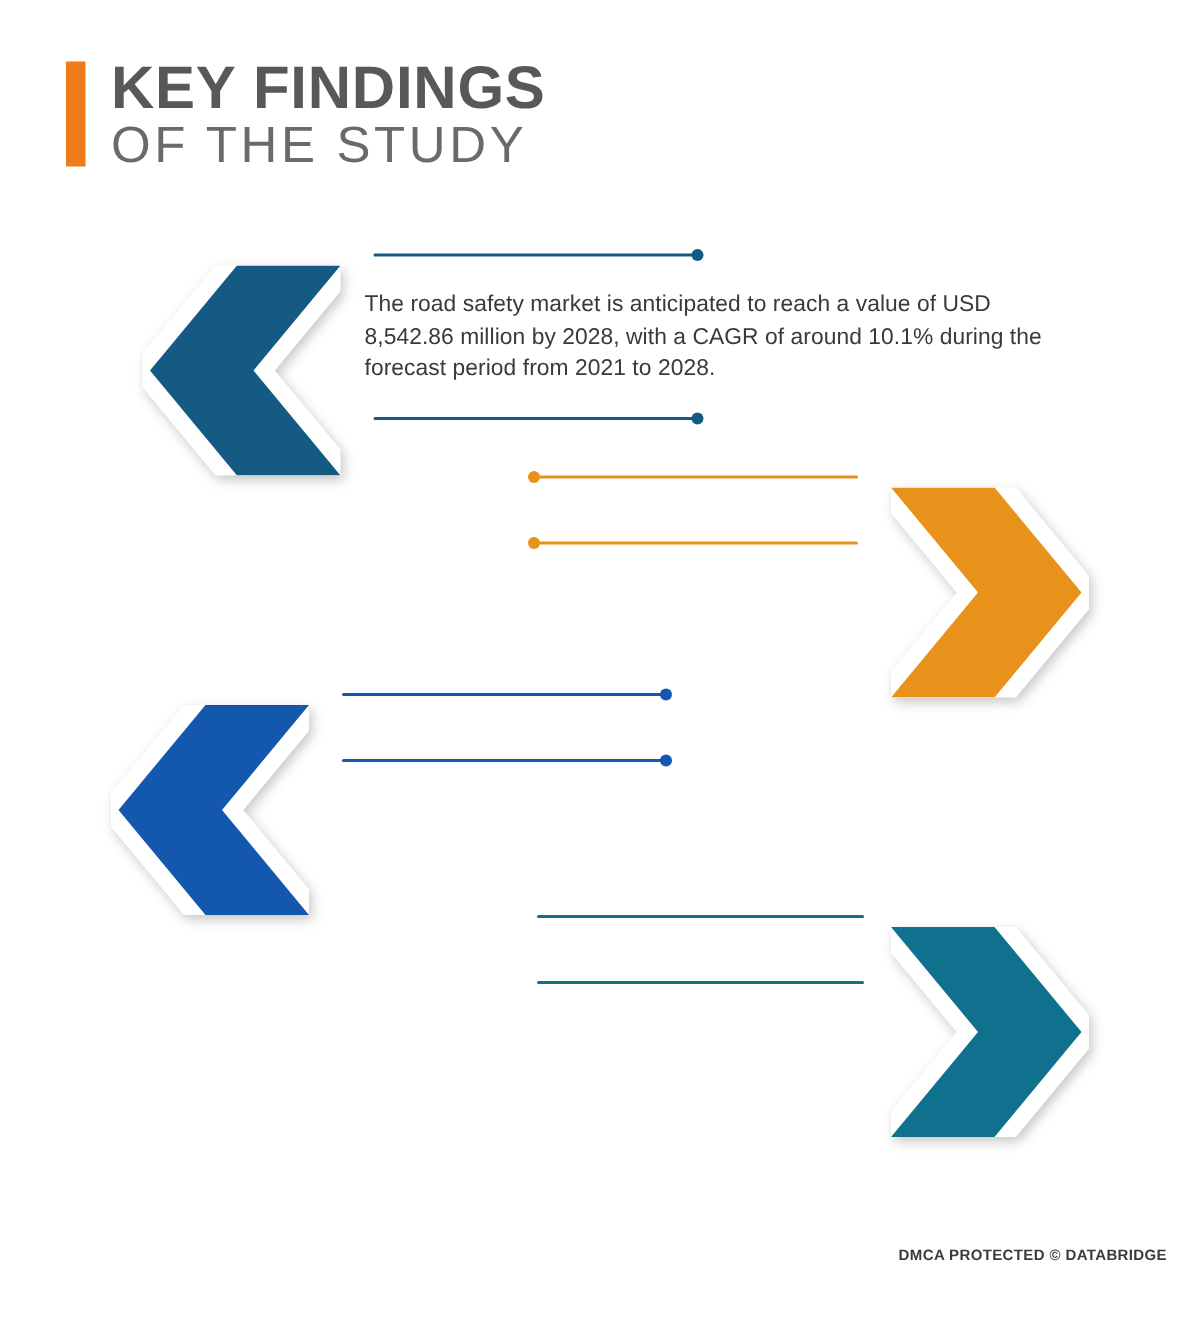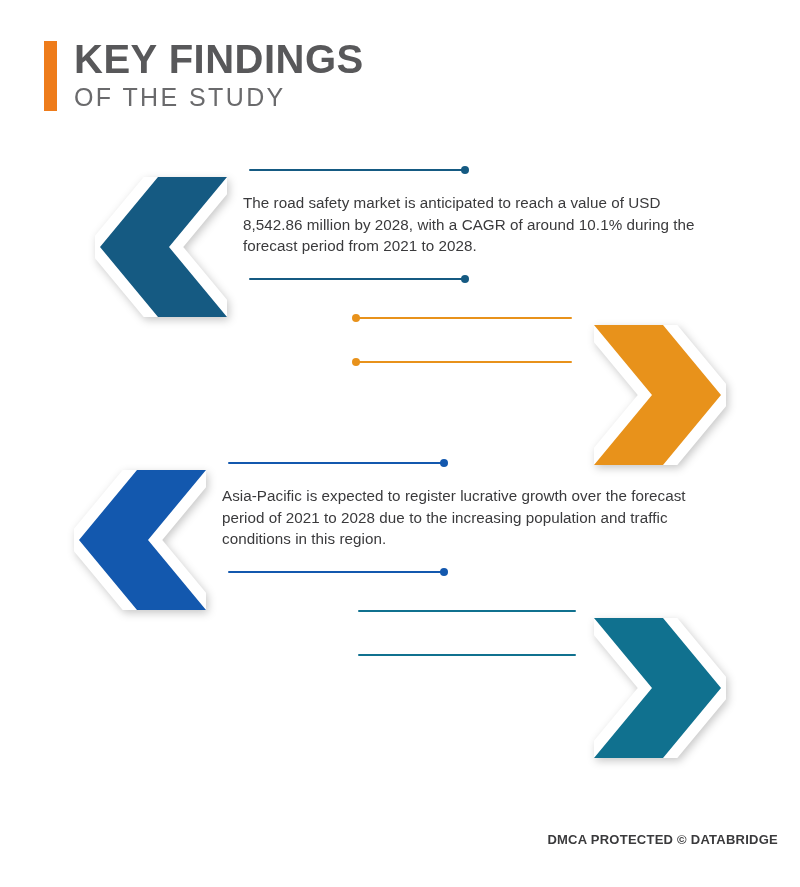--- a/index.html
+++ b/index.html
@@ -37,21 +37,21 @@
   }
   .title-line1 {
     font-size: 40px;
     font-weight: bold;
     color: #58585A;
     letter-spacing: 0.5px;
     line-height: 36px;
     white-space: nowrap;
   }
   .title-line2 {
-    font-size: 25px;
+    font-size: 34px;
     font-weight: 300;
     color: #6A6A6C;
     letter-spacing: 2.4px;
     line-height: 36px;
     margin-top: 2px;
     white-space: nowrap;
   }
 
   
   .block {
@@ -119,21 +119,21 @@
     margin: 0;
   }
   .gap-top    { height: 17px; }
   .gap-bottom { height: 17px; }
 
   
   .footer {
     position: absolute;
     right: 22px;
     top: 832px;
-    font-size: 13px;
+    font-size: 10px;
     font-weight: bold;
     color: #3A3A3C;
     letter-spacing: 0.25px;
     white-space: nowrap;
   }
 </style>
 </head>
 <body>
 
 <div class="title-wrap">
@@ -193,21 +193,20 @@
       <path d="M 63 0 L 132 0 L 74 70 L 132 140 L 63 140 L 5 70 Z" fill="#FFFFFF" stroke="#FFFFFF" stroke-width="22" stroke-linejoin="round"></path>
       <path d="M 63 0 L 132 0 L 74 70 L 132 140 L 63 140 L 5 70 Z" fill="#1358AE"></path>
     </svg>
   </div>
   <div class="content content-right">
     <div class="rule rule-lr">
       <span class="bar" style="background:#1358AE"></span>
       <span class="dot" style="background:#1358AE"></span>
     </div>
     <div class="gap-top"></div>
-    <p class="para">Asia-Pacific is expected to register lucrative growth over the forecast period of 2021 to 2028 due to the increasing population and traffic conditions in this region.</p>
     <div class="gap-bottom"></div>
     <div class="rule rule-lr">
       <span class="bar" style="background:#1358AE"></span>
       <span class="dot" style="background:#1358AE"></span>
     </div>
   </div>
 </div>
 
 <div class="block block-4">
   <div class="arrow arrow-right">

